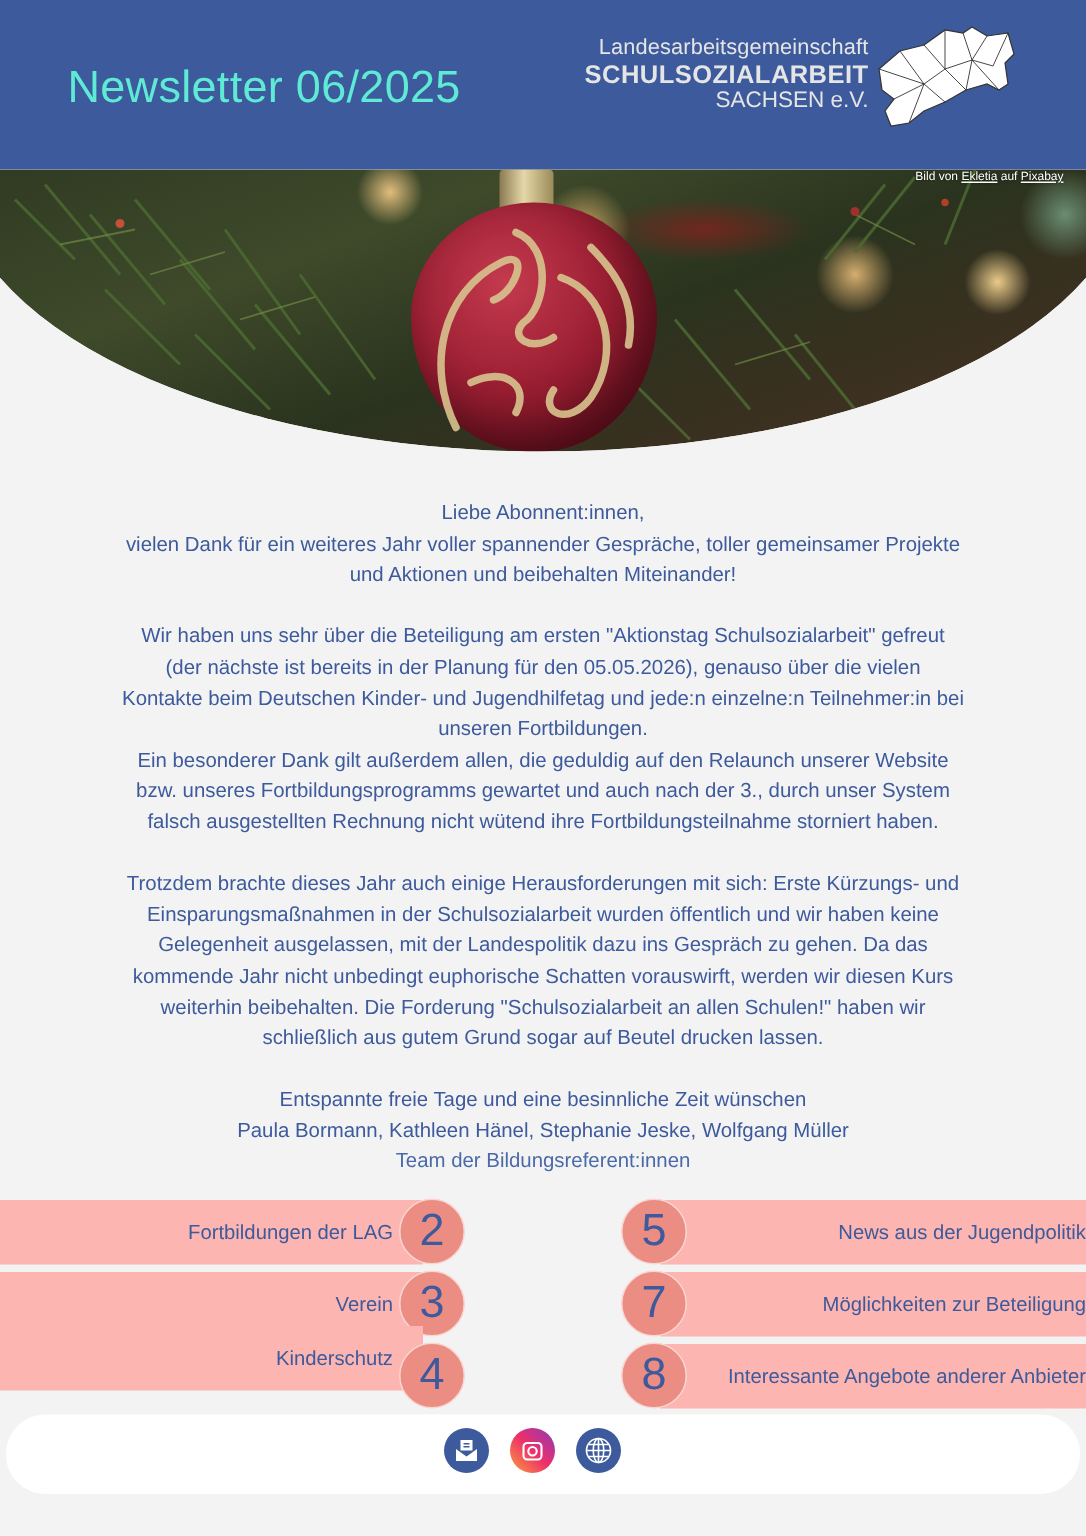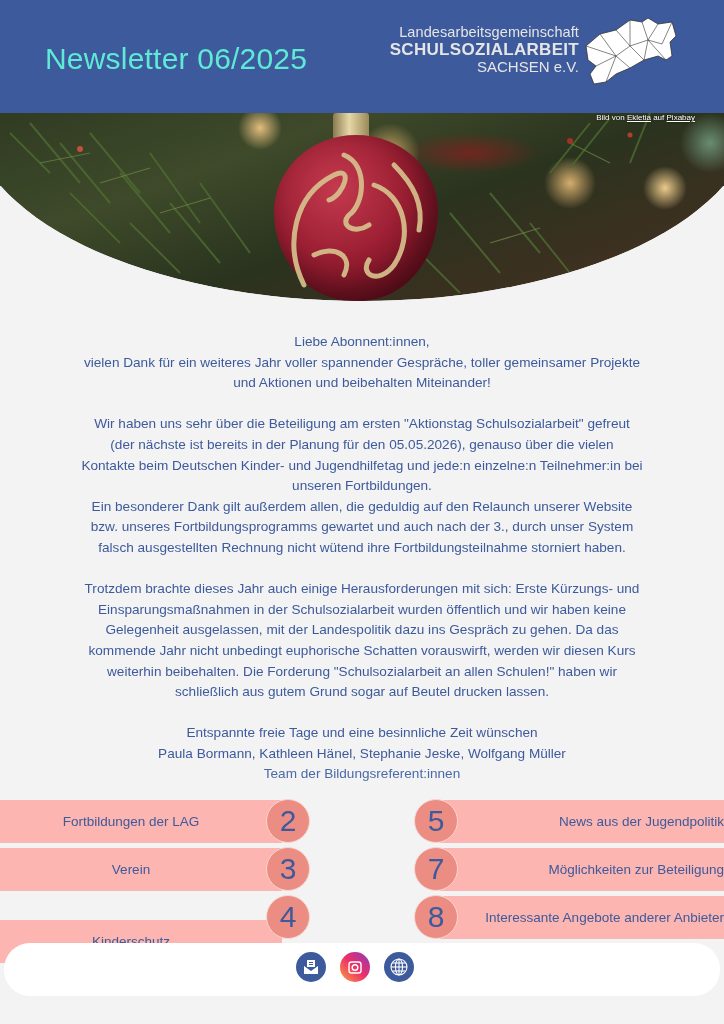--- a/index.html
+++ b/index.html
@@ -48,39 +48,39 @@
     border-radius: 3px 3px 2px 2px;
   }
   .ornament {
     position: absolute; left: 304px; top: 22px; width: 164px; height: 166px;
     border-radius: 50% 50% 48% 48% / 46% 46% 54% 54%;
     background: radial-gradient(circle at 38% 32%, #c43a4e 0%, #9c1f33 45%, #6e1020 80%, #5a0c18 100%);
     box-shadow: inset -10px -14px 30px rgba(0,0,0,0.35);
   }
   .ornament svg { position: absolute; left: 0; top: 0; }
   .credit {
-    position: absolute; right: 29px; top: 113px; font-size: 8px; color: #ffffff;
+    position: absolute; right: 15px; top: 113px; font-size: 8px; color: #ffffff;
     text-shadow: 0 0 2px rgba(0,0,0,0.6);
   }
   .credit a { color: #ffffff; text-decoration: underline; }
 
   .letter {
     position: absolute; left: 40px; top: 332px; width: 644px;
     text-align: center; color: #3d5a9c; font-size: 13.6px; line-height: 20.6px;
   }
   .letter p { margin: 0; }
   .letter .gap { height: 20.6px; }
   .team { color: #4a6aa8; }
 
   .bar {
     position: absolute; height: 43px; background: #fcb5b0;
     display: flex; align-items: center;
     color: #3d5a9c; font-size: 13.5px;
   }
-  .bar.left { left: 0; width: 282px; justify-content: center; padding-right: 0; }
+  .bar.left { left: 0; width: 282px; justify-content: flex-end; padding-right: 0; }
   .bar.left .bar-label { margin-right: 20px; }
   .bar.right { left: 440px; width: 284px; justify-content: flex-end; }
   .bar.right .bar-label { margin-left: 22px; }
   .num {
     position: absolute; width: 42px; height: 42px; border-radius: 50%;
     background: #ec8d84; border: 1.5px solid #f8d6d2;
     color: #3d5a9c; font-size: 30px; text-align: center; line-height: 42px;
   }
 
   .footer {
@@ -208,21 +208,21 @@
 <div class="bar left" style="top:800px">
   <span class="bar-label">Fortbildungen der LAG</span>
 </div>
 <div class="num" style="left:266px; top:799px">2</div>
 
 <div class="bar left" style="top:848px">
   <span class="bar-label">Verein</span>
 </div>
 <div class="num" style="left:266px; top:847px">3</div>
 
-<div class="bar left" style="top:920px">
+<div class="bar left" style="top:884px">
   <span class="bar-label">Kinderschutz</span>
 </div>
 <div class="num" style="left:266px; top:895px">4</div>
 
 <div class="bar right" style="top:800px">
   <span class="bar-label">News aus der Jugendpolitik</span>
 </div>
 <div class="num" style="left:414px; top:799px">5</div>
 
 <div class="bar right" style="top:848px">

